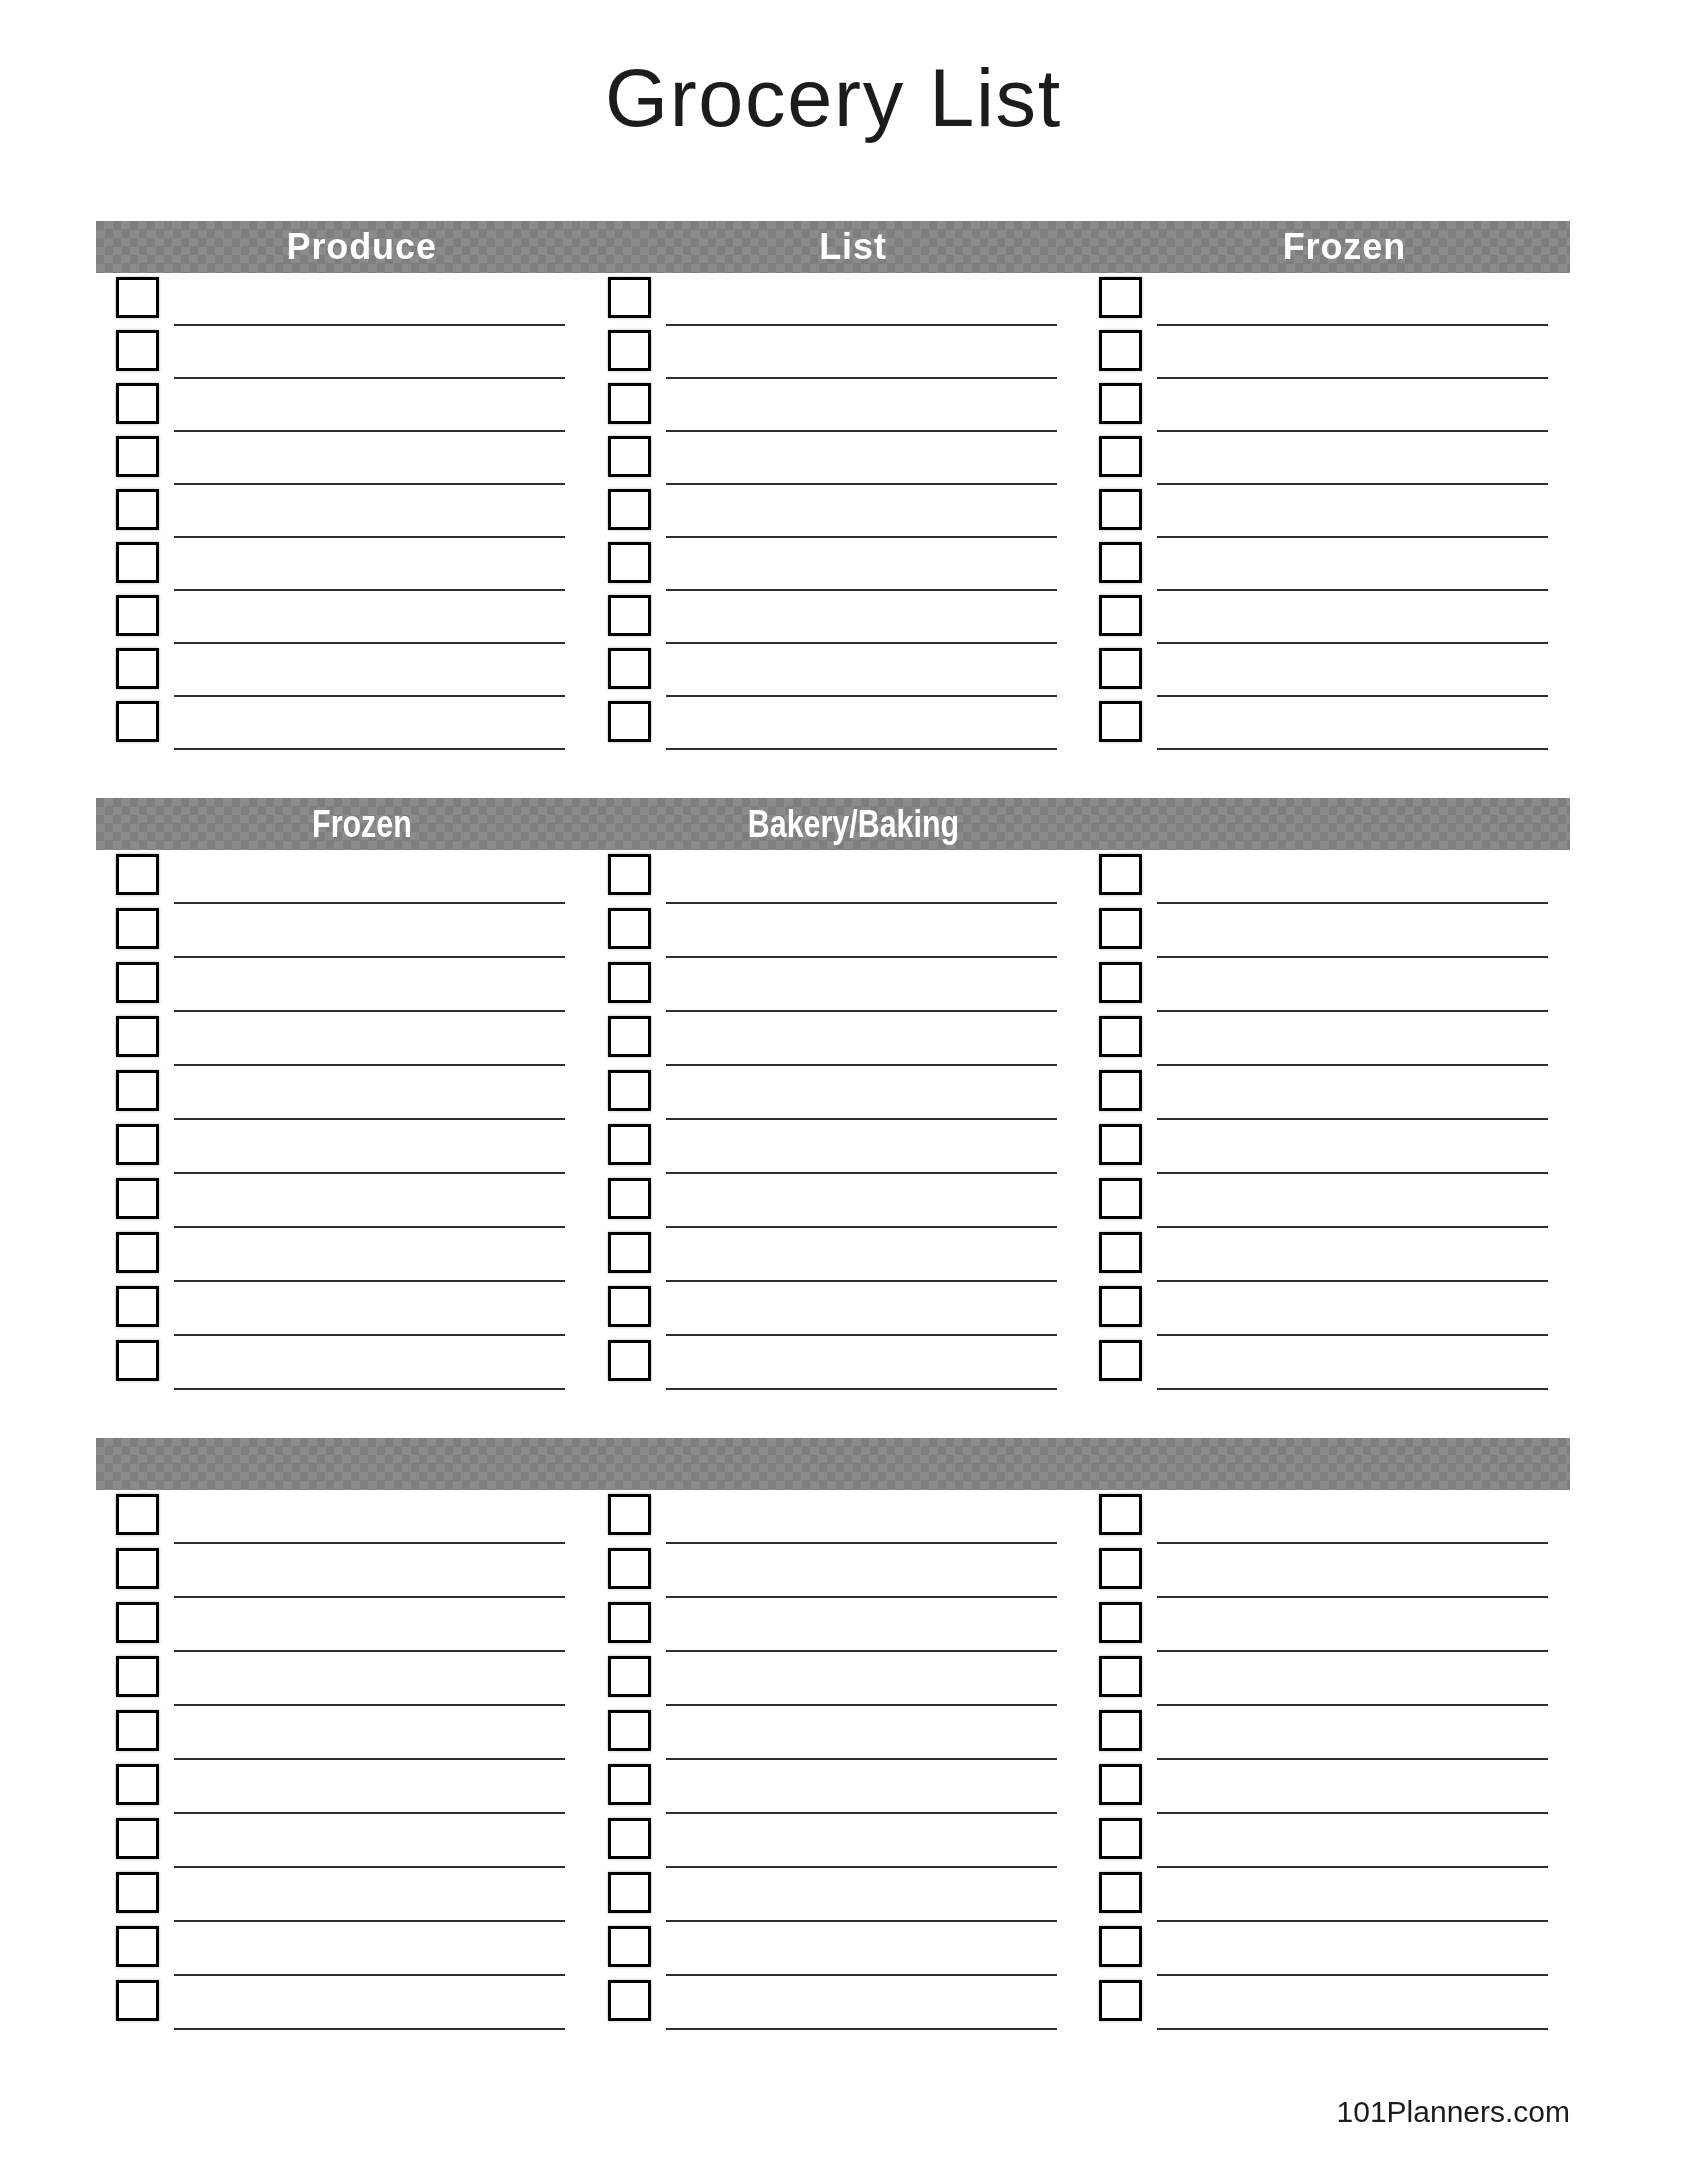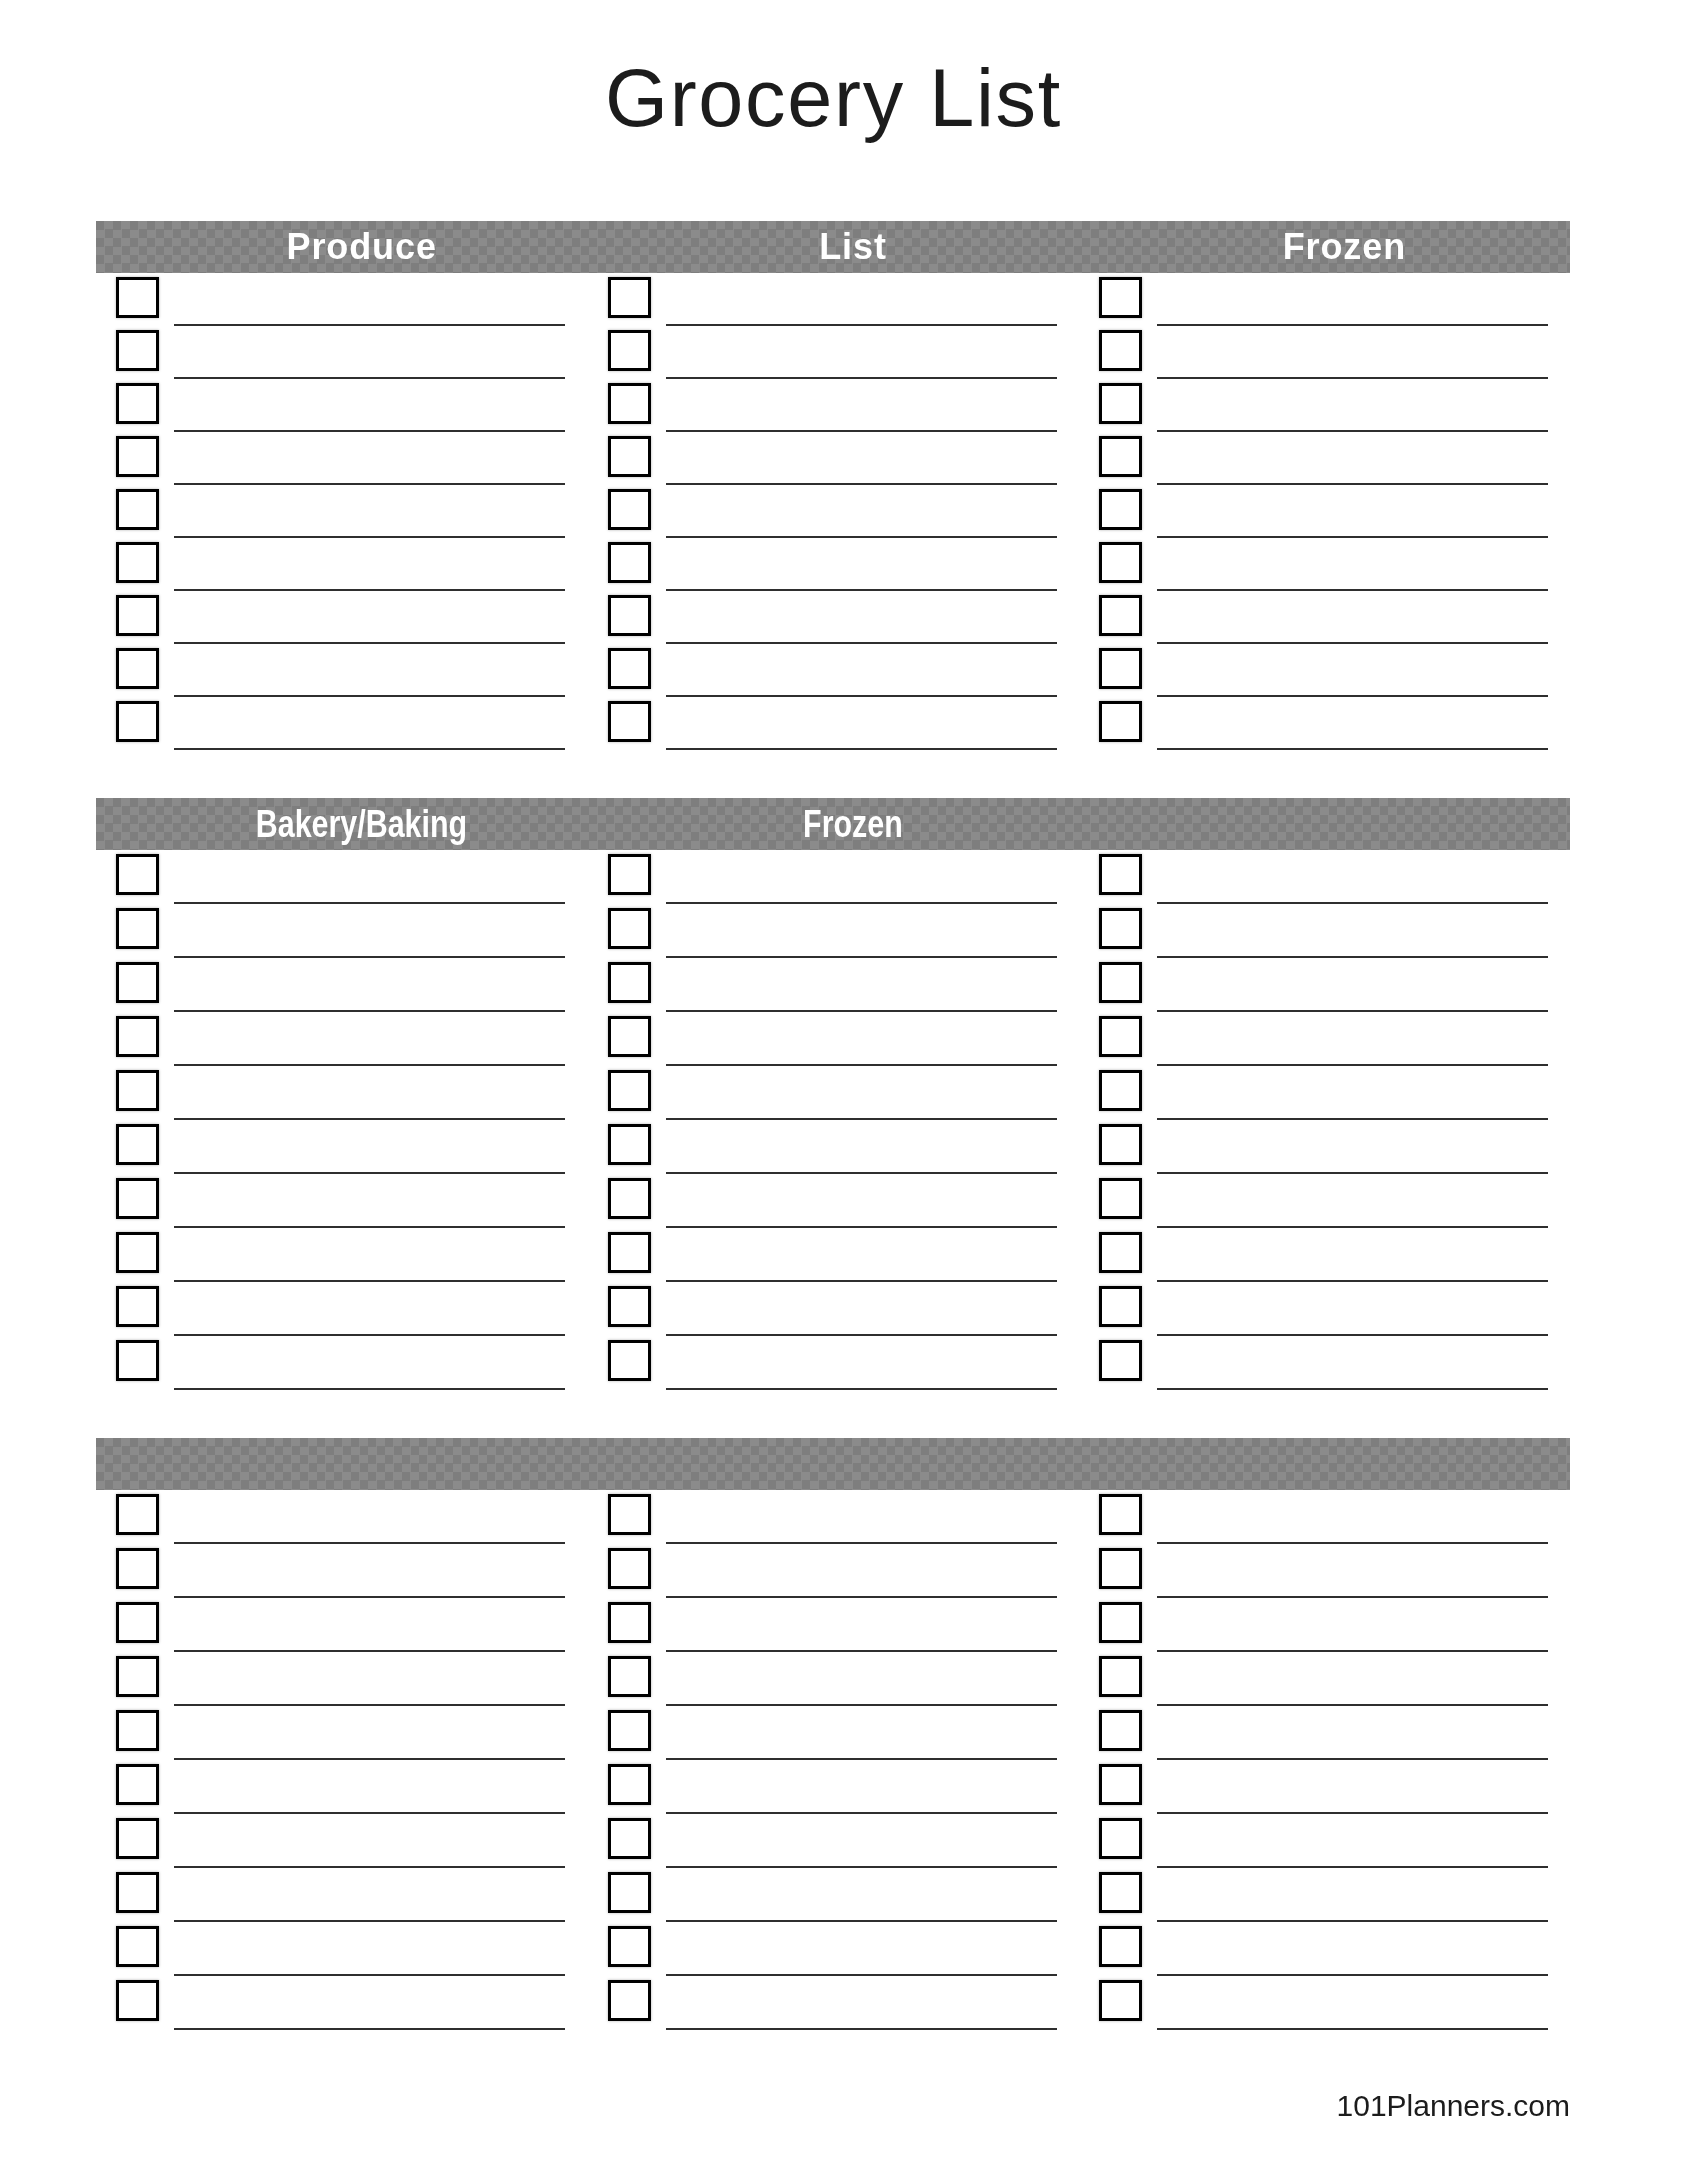--- a/index.html
+++ b/index.html
@@ -75,21 +75,21 @@
     position:absolute;
     left:58px;right:0;bottom:0;
     height:34px;
     border-bottom:2.6px solid var(--line,#2f2f2f);
     font-size:25.6px;
     color:#1c1c1c;
   }
   .page-footer{
     position:absolute;
     right:97px;
-    bottom:58px;
+    bottom:52px;
     font-size:30px;
     color:var(--footer-text,#1c1c1c);
   }
 </style>
 </head>
 <body>
 
 <div class="page">
   <h1 class="page-title">Grocery List</h1>
   <div class="sections">
@@ -218,24 +218,24 @@
             <div class="row">
               <span class="checkbox"></span>
               <span class="write-line"></span>
             </div>
           </div>
         </div>
       </section>
       <section class="section section--b">
         <div class="bar">
           <div class="bar-cell">
+            <span class="bar-label">Frozen</span>
+          </div>
+          <div class="bar-cell">
             <span class="bar-label">Bakery/Baking</span>
-          </div>
-          <div class="bar-cell">
-            <span class="bar-label">Frozen</span>
           </div>
         </div>
         <div class="cols">
           <div class="col">
             <div class="row">
               <span class="checkbox"></span>
               <span class="write-line"></span>
             </div>
             <div class="row">
               <span class="checkbox"></span>

